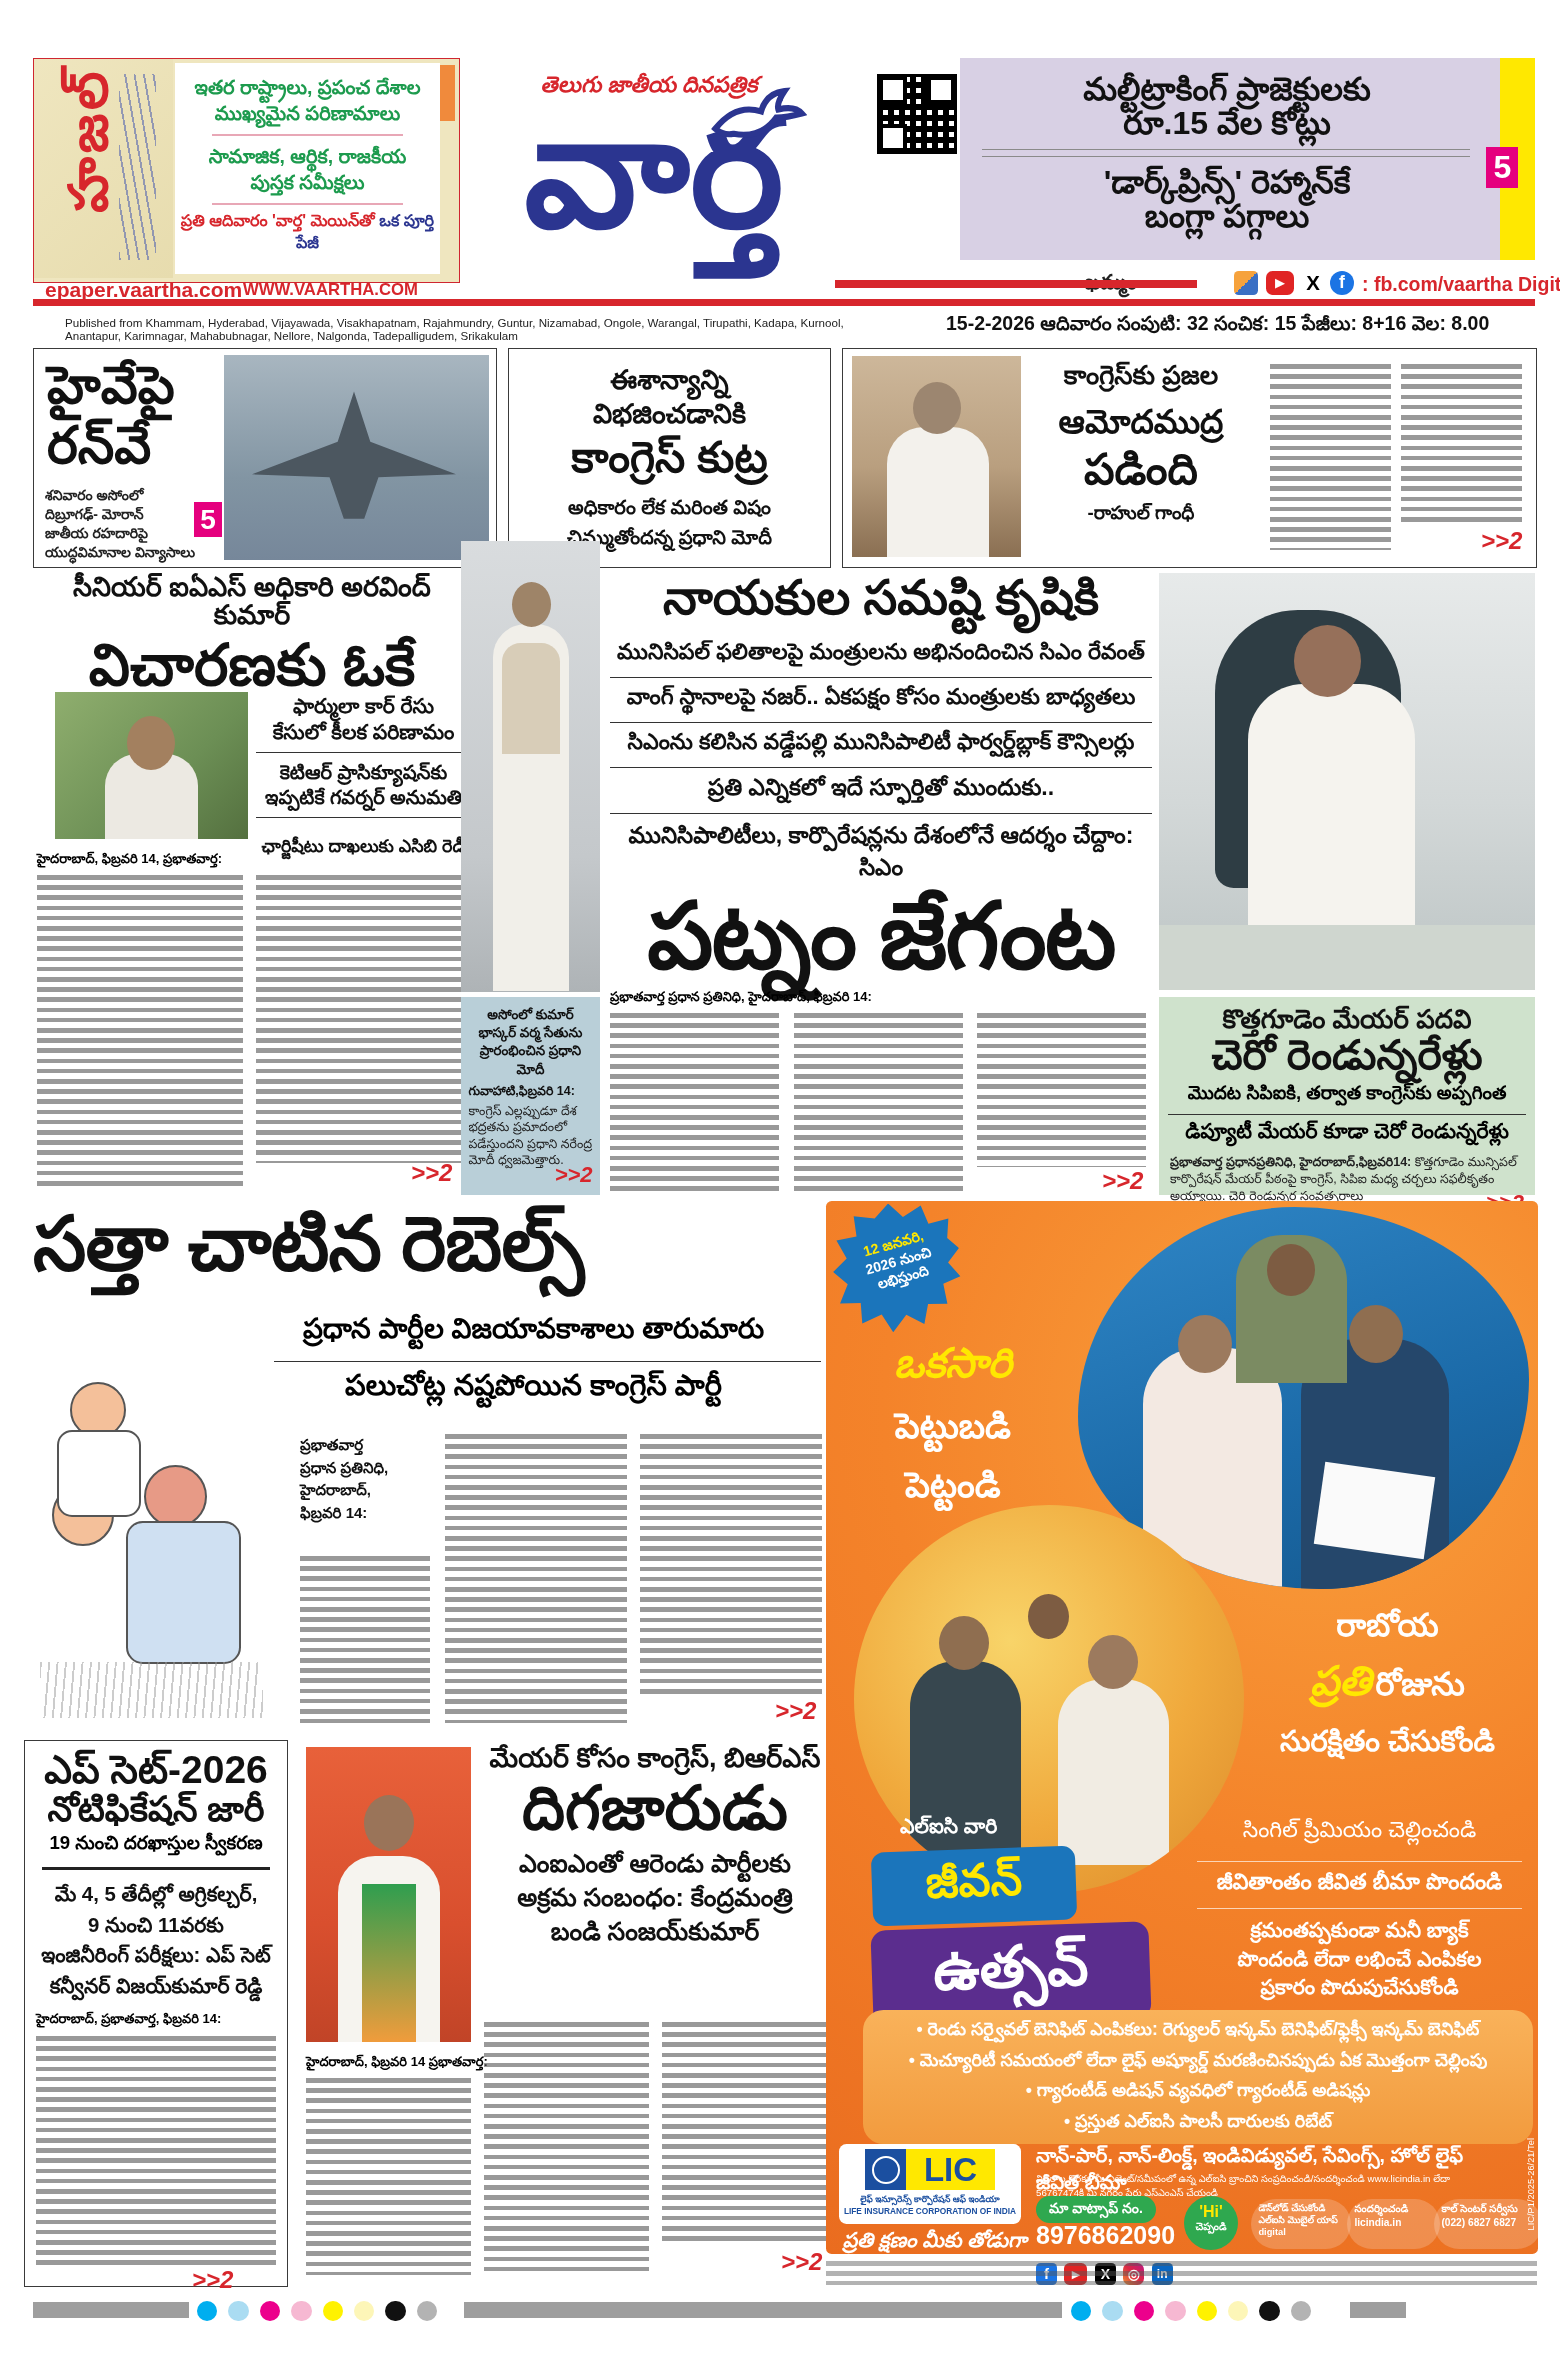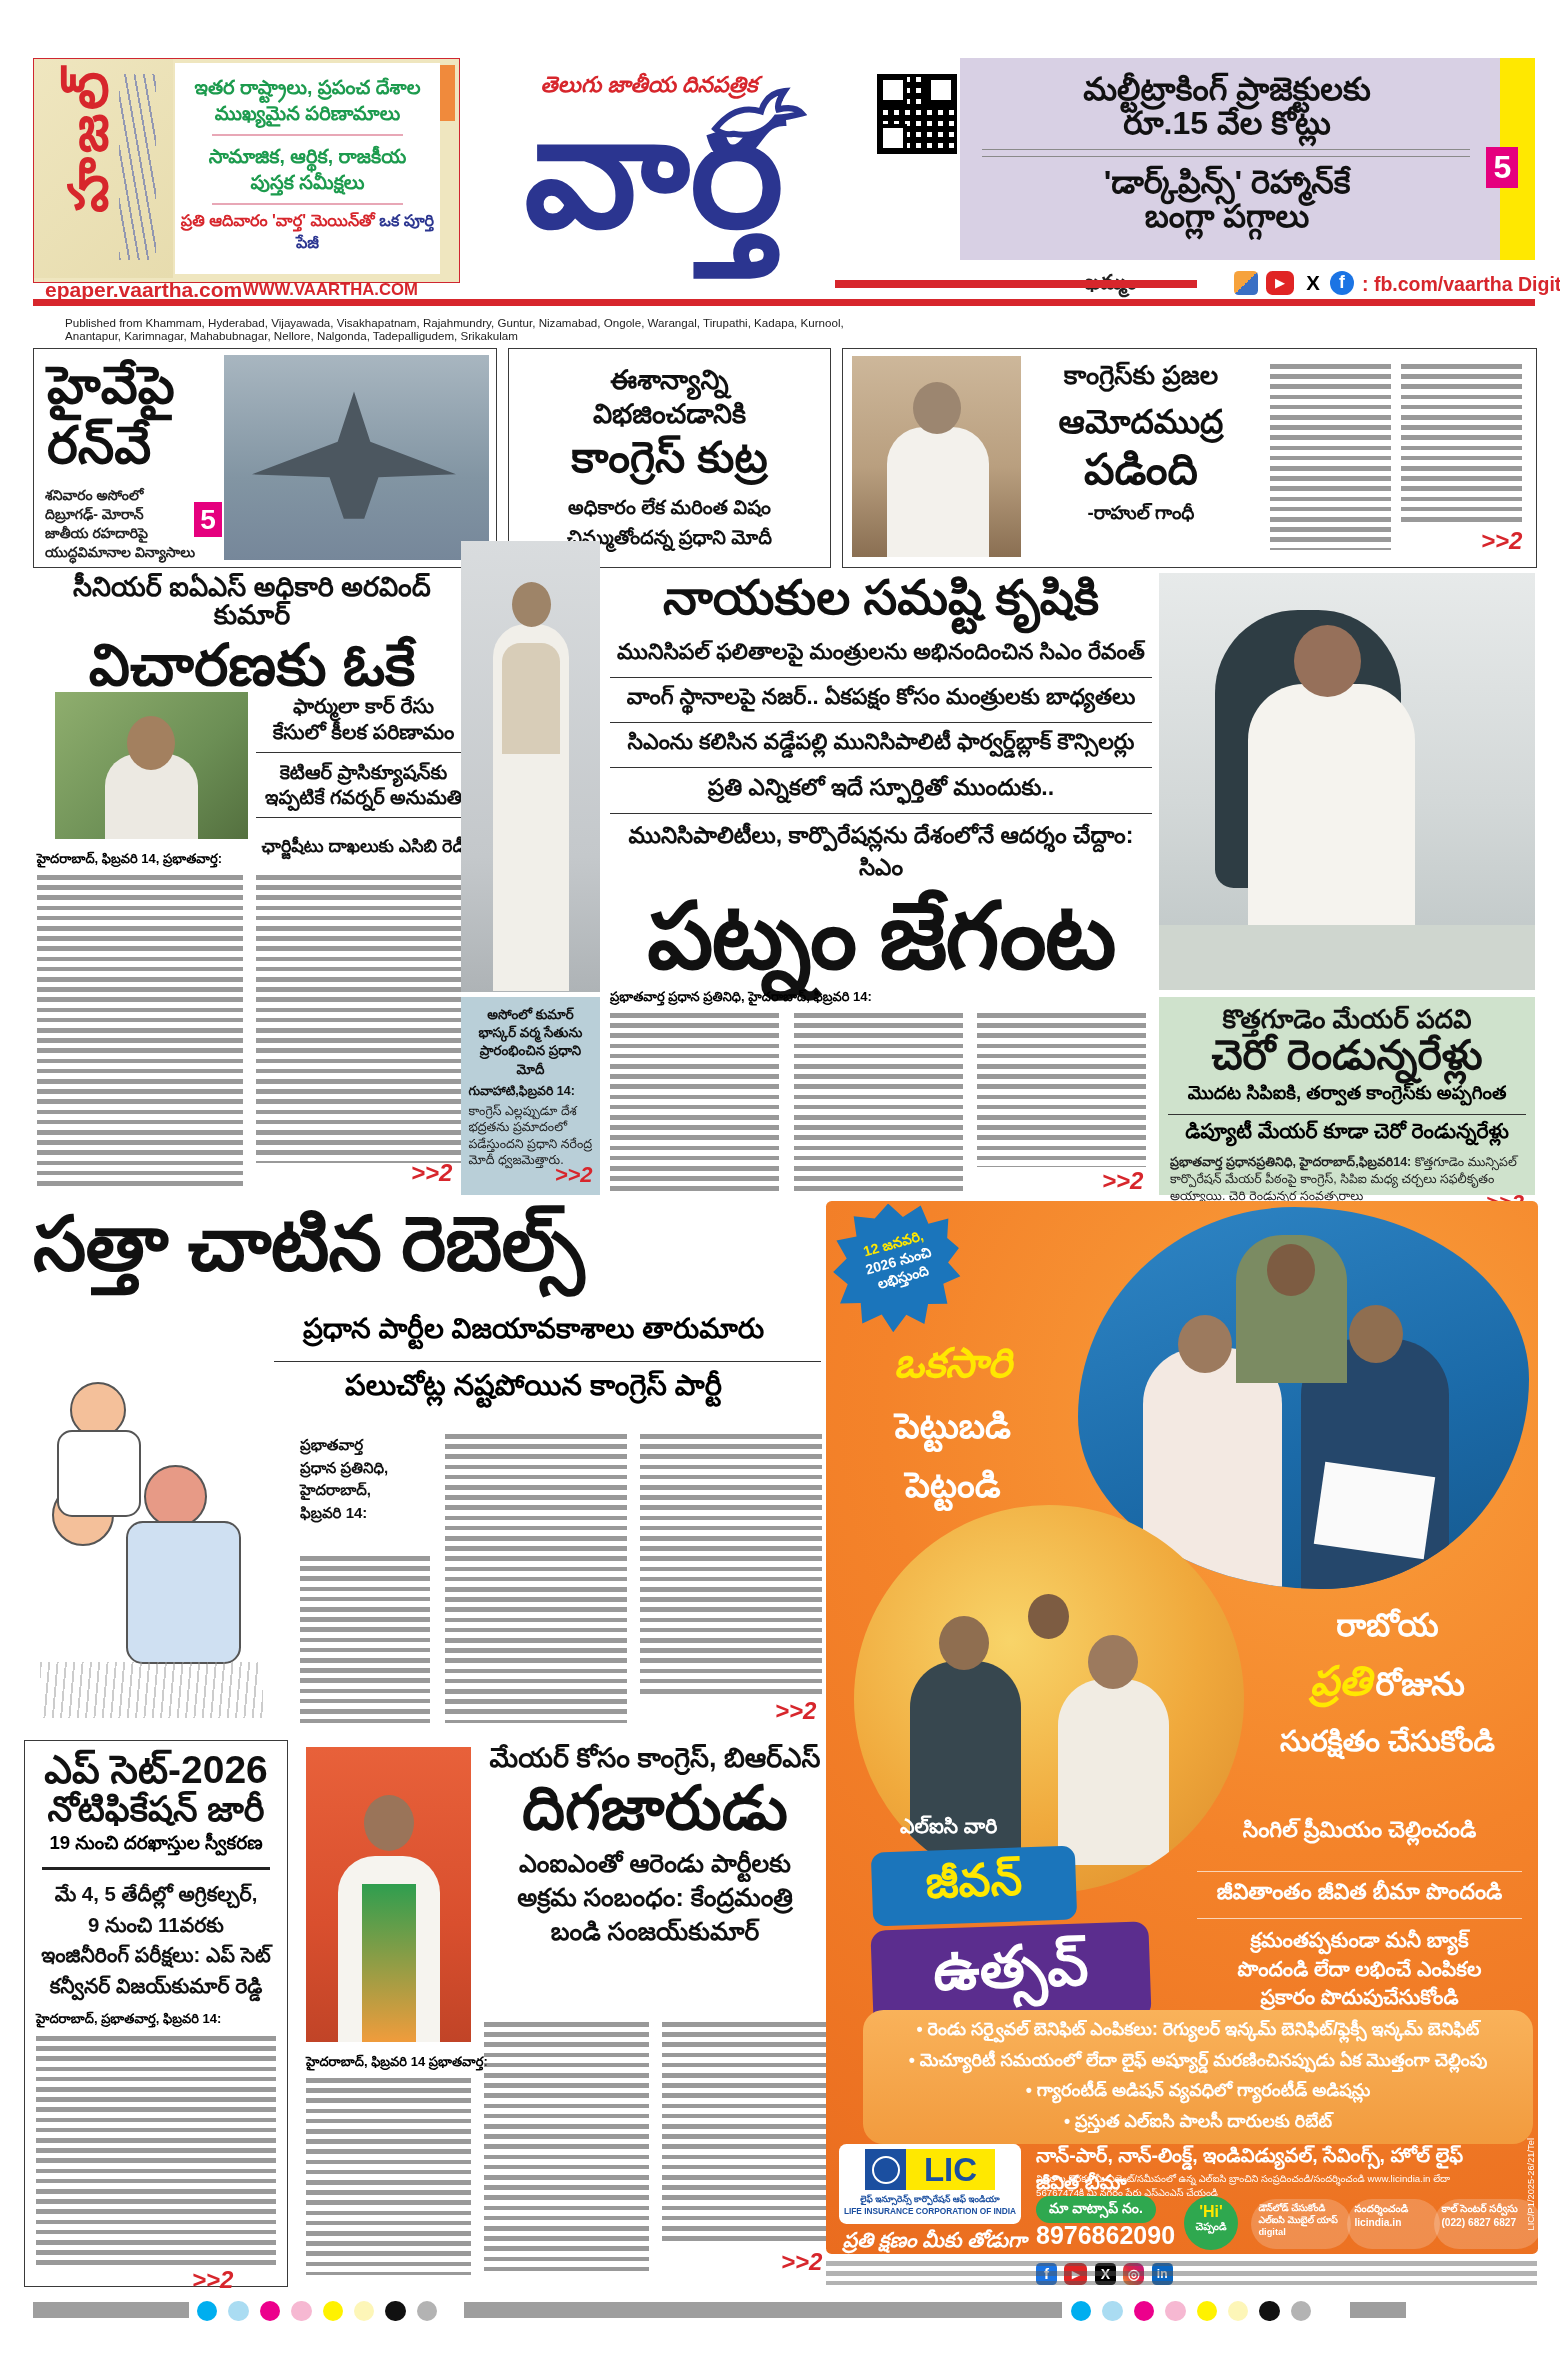--- a/index.html
+++ b/index.html
@@ -84,20 +84,21 @@
     <span class="abs" style="left:0;top:1.9px;width:24px;height:24px;background:linear-gradient(135deg,#f6a23c 50%,#3a6fc4 50%);border-radius:4.6px;"></span>
     <span class="abs" style="left:32px;top:1.9px;width:28px;height:24px;background:#e02424;border-radius:6.5px;color:#fff;text-align:center;font-size:13px;line-height:24px;">▶</span>
     <span class="abs" style="left:67px;top:1.9px;width:24px;height:24px;color:#000;font-weight:900;text-align:center;font-size:20.4px;line-height:24px;">X</span>
     <span class="abs" style="left:96px;top:1.9px;width:24px;height:24px;background:#1b74e4;border-radius:50%;color:#fff;font-weight:900;text-align:center;font-size:17.6px;line-height:23px;">f</span>
     <a class="abs red" style="left:128px;top:3.7px;font-size:19.5px;font-weight:800;white-space:nowrap;text-decoration:none;">: fb.com/vaartha Digital</a>
   </div>
   <div class="abs redbar" style="left:835px;top:280px;width:362px;height:8.3px;"></div>
   <div class="abs redbar" style="left:33px;top:299px;width:1502px;height:6.5px;"></div>
 
   <div class="abs" style="left:65px;top:316px;width:835px;font-size:11.6px;color:#222;">Published from Khammam, Hyderabad, Vijayawada, Visakhapatnam, Rajahmundry, Guntur, Nizamabad, Ongole, Warangal, Tirupathi, Kadapa, Kurnool, Anantapur, Karimnagar, Mahabubnagar, Nellore, Nalgonda, Tadepalligudem, Srikakulam</div>
+  <div class="abs" style="left:946px;top:312px;width:594px;font-size:19.5px;font-weight:800;color:#111;">15-2-2026 ఆదివారం సంపుటి: 32 సంచిక: 15  పేజీలు: 8+16  వెల: 8.00</div>
 
   <div class="abs box" style="left:33px;top:348px;width:462px;height:218px;">
     <div class="abs hl" style="left:13px;top:7.4px;font-size:52px;line-height:1.15;">
       <div>హైవేపై</div>
       <div>రన్‌వే</div>
     </div>
     <div class="abs" style="left:11px;top:137px;width:186px;font-size:14px;font-weight:700;line-height:1.35;color:#222;">
       <div>శనివారం అసోంలో</div>
       <div>దిబ్రూగఢ్- మోరాన్</div>
       <div>జాతీయ రహదారిపై</div>
@@ -317,21 +318,21 @@
 
     <div class="abs" style="left:46px;top:614px;width:306px;">
       <div style="color:#fff;font-weight:800;font-size:20.4px;margin-left:28px;">ఎల్ఐసి వారి</div>
       <div style="width:204px;margin-top:5.6px;background:#1b75bb;color:#ffe800;font-weight:900;font-size:45px;text-align:center;padding:5.6px 0;border-radius:13px;transform:rotate(-2deg);">జీవన్</div>
       <div style="width:278px;margin-top:3.7px;background:#5b2d8e;color:#fff;font-weight:900;font-size:58px;text-align:center;padding:7.4px 0;border-radius:15px;transform:rotate(-2deg);">ఉత్సవ్</div>
       <div class="pill" style="width:250px;margin:9.3px 0 0 13px;background:#ffe800;color:#1b4fa0;font-weight:900;font-size:26px;text-align:center;padding:5.6px 0;">సింగిల్ ప్రీమియం</div>
       <div style="color:#22222a;font-weight:800;font-size:16px;margin:9.3px 0 0 13px;">ప్లాన్ నం.: 883  |  UIN: 512N392V01</div>
     </div>
 
     <div class="abs ctr" style="left:371px;top:616px;width:325px;color:#fff;">
-      <div style="font-weight:700;font-size:22px;border-bottom:1.9px solid #ffffffaa;padding-bottom:23px;">సింగిల్ ప్రీమియం చెల్లించండి</div>
+      <div style="font-weight:400;font-size:22px;border-bottom:1.9px solid #ffffffaa;padding-bottom:13px;">సింగిల్ ప్రీమియం చెల్లించండి</div>
       <div style="font-weight:800;font-size:22px;border-bottom:1.9px solid #ffffffaa;padding:7.4px 0;">జీవితాంతం జీవిత బీమా పొందండి</div>
       <div style="font-weight:700;font-size:20.4px;line-height:1.4;padding-top:7.4px;">
         <div>క్రమంతప్పకుండా మనీ బ్యాక్</div>
         <div>పొందండి లేదా లభించే ఎంపికల</div>
         <div>ప్రకారం పొదుపుచేసుకోండి</div>
       </div>
       <div class="pill" style="margin-top:13px;background:#fdf3df;padding:7.4px 9.3px;display:flex;align-items:center;gap:9.3px;justify-content:center;">
         <span style="display:inline-block;width:28px;height:28px;border-radius:50%;background:#1b75bb;box-shadow:inset 0 0 0 2.8px #fff;"></span>
         <span style="color:#123a7a;font-weight:900;font-size:22px;">ఆన్‌లైన్‌లో కూడా లభిస్తోంది</span>
       </div>

